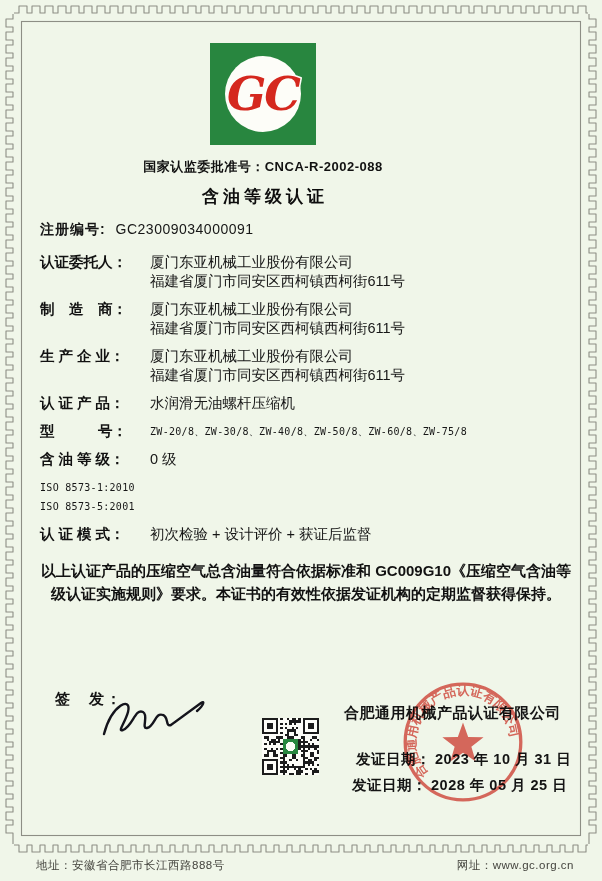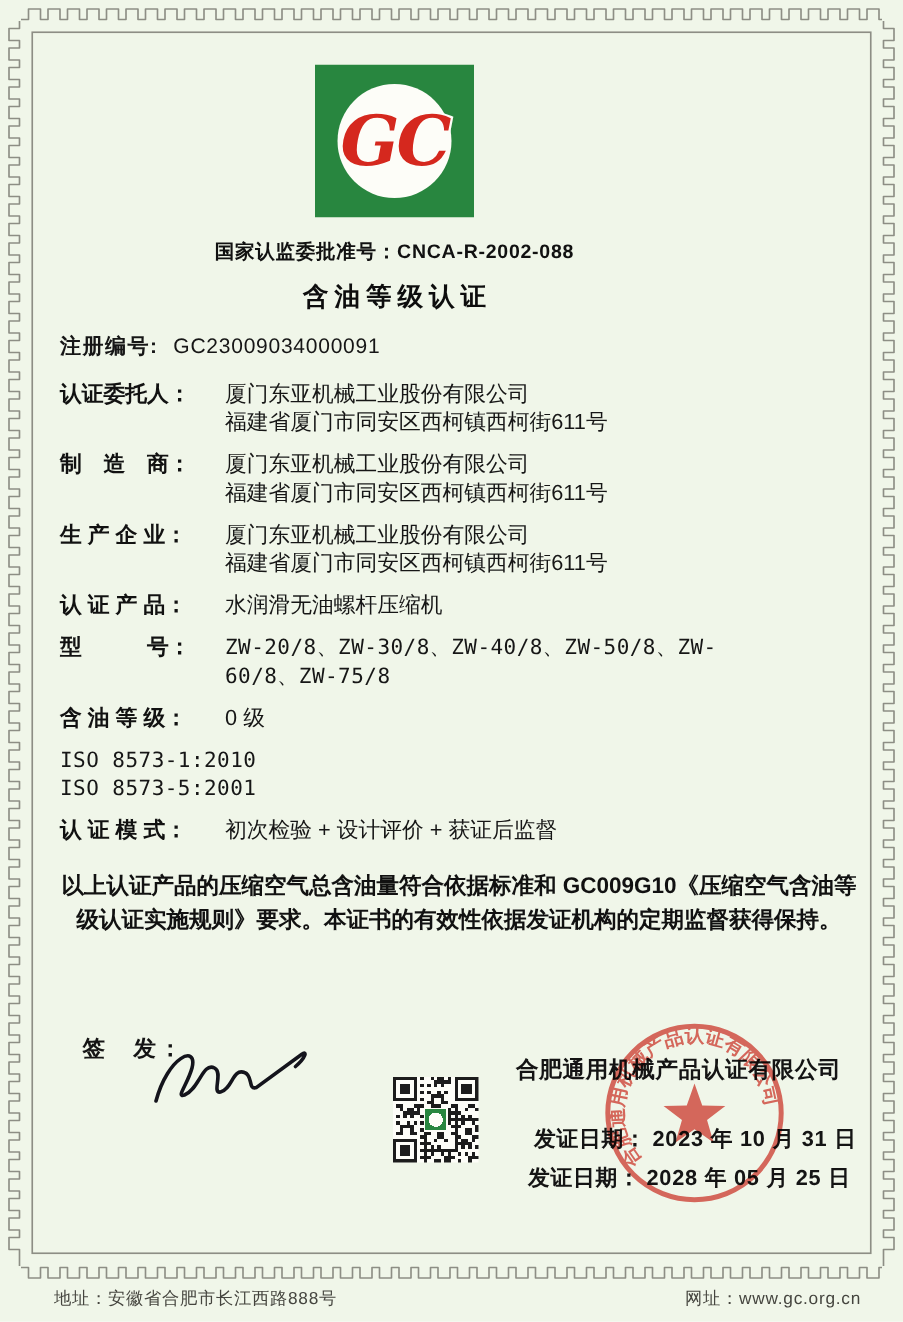--- a/index.html
+++ b/index.html
@@ -41,21 +41,21 @@
   
   .field-row{display:flex;margin-bottom:9px;}
   .field-label{
     flex:0 0 110px;font-size:14.5px;font-weight:bold;
     line-height:19px;white-space:nowrap;color:#111;
   }
   .field-values{flex:1;font-size:14.5px;line-height:19px;color:#161616;}
   .value-line{min-height:19px;}
   .value-line.mono{
     font-family:"DejaVu Sans Mono","Liberation Mono",monospace;
-    font-size:14px;letter-spacing:.3px;
+    font-size:10px;letter-spacing:.3px;
   }
   
   .statement{
     margin:15px auto 0 auto;width:532px;
     font-size:15px;font-weight:bold;line-height:23px;
     text-align:center;color:#111;
   }
   
   .sign-label{position:absolute;left:55px;top:690px;font-size:15px;font-weight:bold;letter-spacing:2px;}
   .signature-svg{position:absolute;left:96px;top:688px;}

